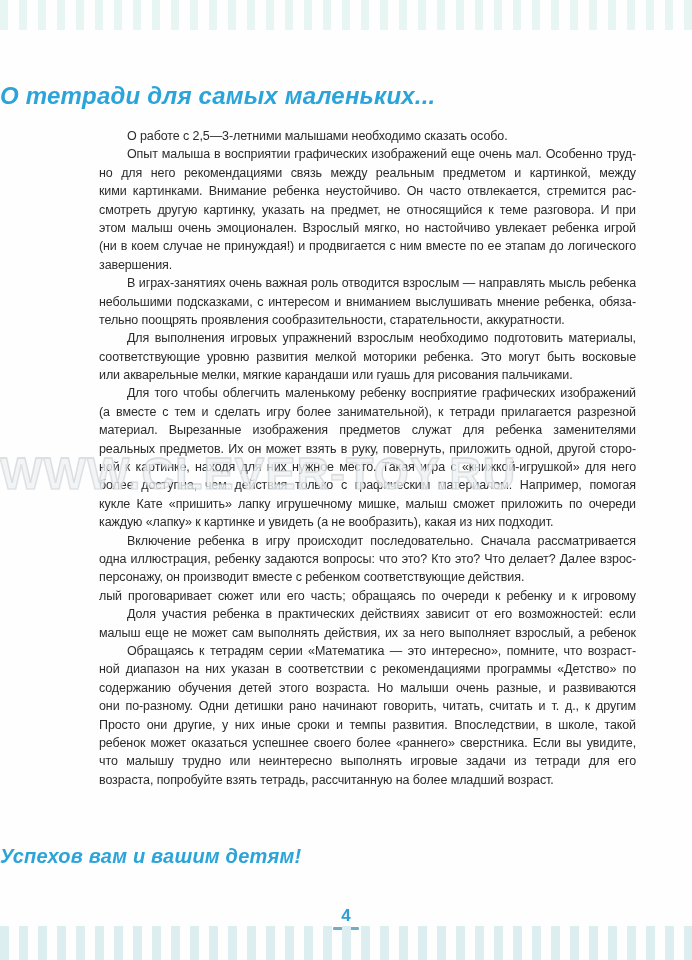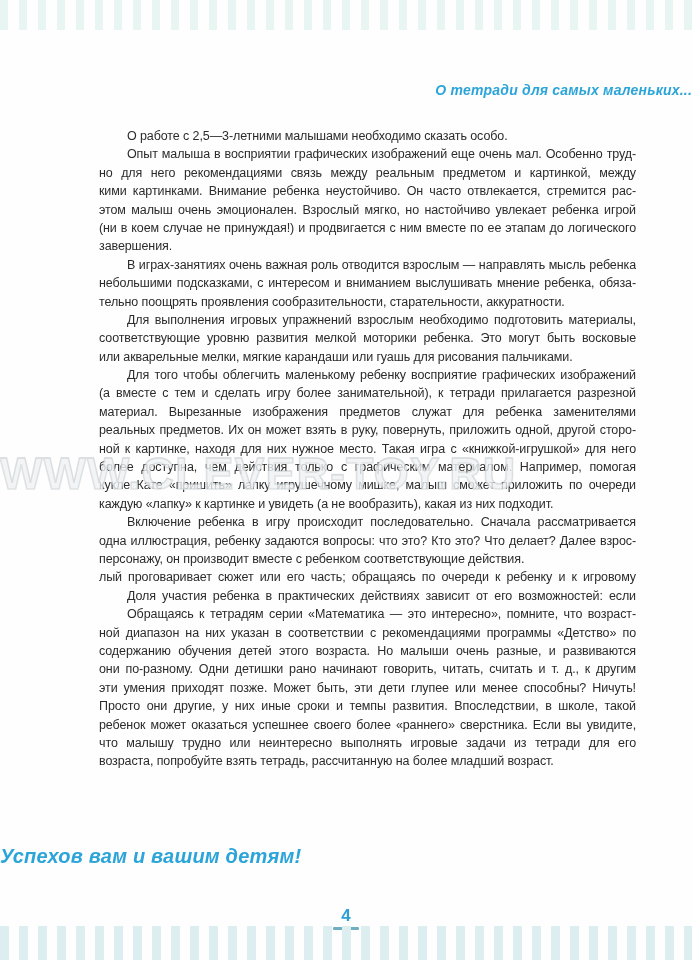--- a/index.html
+++ b/index.html
@@ -35,22 +35,22 @@
     background: repeating-linear-gradient(90deg,
       #dceef0 0px, #dceef0 9px,
       rgba(255,255,255,0) 9px, rgba(255,255,255,0) 19px);
   }
   .title {
     position: absolute;
     top: 82px;
     left: 0;
     right: 0;
     margin: 0;
-    text-align: right;
-    font-size: 14px;
+    text-align: left;
+    font-size: 24px;
     font-weight: bold;
     font-style: italic;
     color: #2ba4d9;
     letter-spacing: 0.2px;
   }
   .body-text {
     position: absolute;
     top: 127px;
     left: 54px;
     width: 582px;
@@ -128,20 +128,21 @@
   <h1 class="title">О тетради для самых маленьких...</h1>
 
   <div class="body-text" id="body-text">
       <div class="para">
         <div class="line first last">О работе с 2,5—3-летними малышами необходимо сказать особо.</div>
       </div>
       <div class="para">
         <div class="line first">Опыт малыша в восприятии графических изображений еще очень мал. Особенно труд-</div>
         <div class="line">но для него рекомендациями связь между реальным предметом и картинкой, между несколь-</div>
         <div class="line">кими картинками. Внимание ребенка неустойчиво. Он часто отвлекается, стремится рас-</div>
+        <div class="line">смотреть другую картинку, указать на предмет, не относящийся к теме разговора. И при</div>
         <div class="line">этом малыш очень эмоционален. Взрослый мягко, но настойчиво увлекает ребенка игрой</div>
         <div class="line">(ни в коем случае не принуждая!) и продвигается с ним вместе по ее этапам до логического</div>
         <div class="line last">завершения.</div>
       </div>
       <div class="para">
         <div class="line first">В играх-занятиях очень важная роль отводится взрослым — направлять мысль ребенка</div>
         <div class="line">небольшими подсказками, с интересом и вниманием выслушивать мнение ребенка, обяза-</div>
         <div class="line last">тельно поощрять проявления сообразительности, старательности, аккуратности.</div>
       </div>
       <div class="para">
@@ -160,27 +161,27 @@
         <div class="line last">каждую «лапку» к картинке и увидеть (а не вообразить), какая из них подходит.</div>
       </div>
       <div class="para">
         <div class="line first">Включение ребенка в игру происходит последовательно. Сначала рассматривается</div>
         <div class="line">одна иллюстрация, ребенку задаются вопросы: что это? Кто это? Что делает? Далее взрос-</div>
         <div class="line last">персонажу, он производит вместе с ребенком соответствующие действия.</div>
         <div class="line">лый проговаривает сюжет или его часть; обращаясь по очереди к ребенку и к игровому</div>
       </div>
       <div class="para">
         <div class="line first">Доля участия ребенка в практических действиях зависит от его возможностей: если</div>
+        <div class="line">малыш еще не может сам выполнять действия, их за него выполняет взрослый, а ребенок</div>
       </div>
       <div class="para">
         <div class="line first">Обращаясь к тетрадям серии «Математика — это интересно», помните, что возраст-</div>
         <div class="line">ной диапазон на них указан в соответствии с рекомендациями программы «Детство» по</div>
         <div class="line">содержанию обучения детей этого возраста. Но малыши очень разные, и развиваются</div>
         <div class="line">они по-разному. Одни детишки рано начинают говорить, читать, считать и т. д., к другим</div>
-        <div class="line">эти умения приходят позже. Может быть, эти дети глупее или менее способны? Ничуть!</div>
         <div class="line">Просто они другие, у них иные сроки и темпы развития. Впоследствии, в школе, такой</div>
         <div class="line">ребенок может оказаться успешнее своего более «раннего» сверстника. Если вы увидите,</div>
         <div class="line">что малышу трудно или неинтересно выполнять игровые задачи из тетради для его</div>
         <div class="line last">возраста, попробуйте взять тетрадь, рассчитанную на более младший возраст.</div>
       </div>
     </div>
 
   <div class="watermark">WWW.CLEVER-TOY.RU</div>
 
   <div class="closing">Успехов вам и вашим детям!</div>

